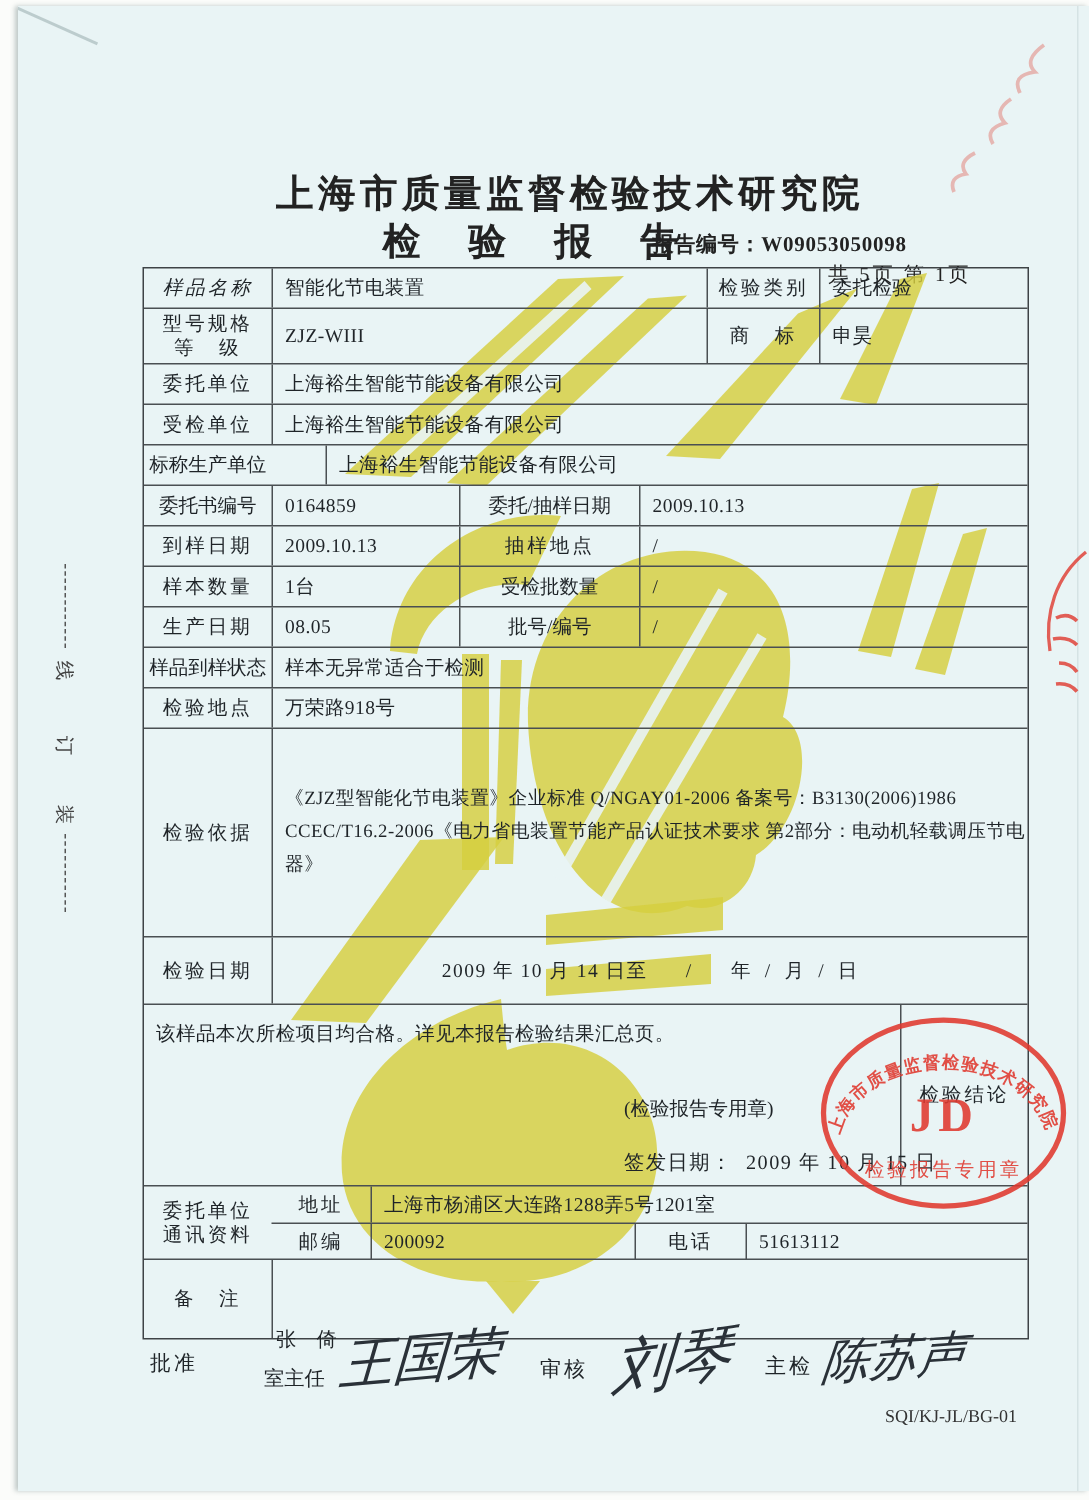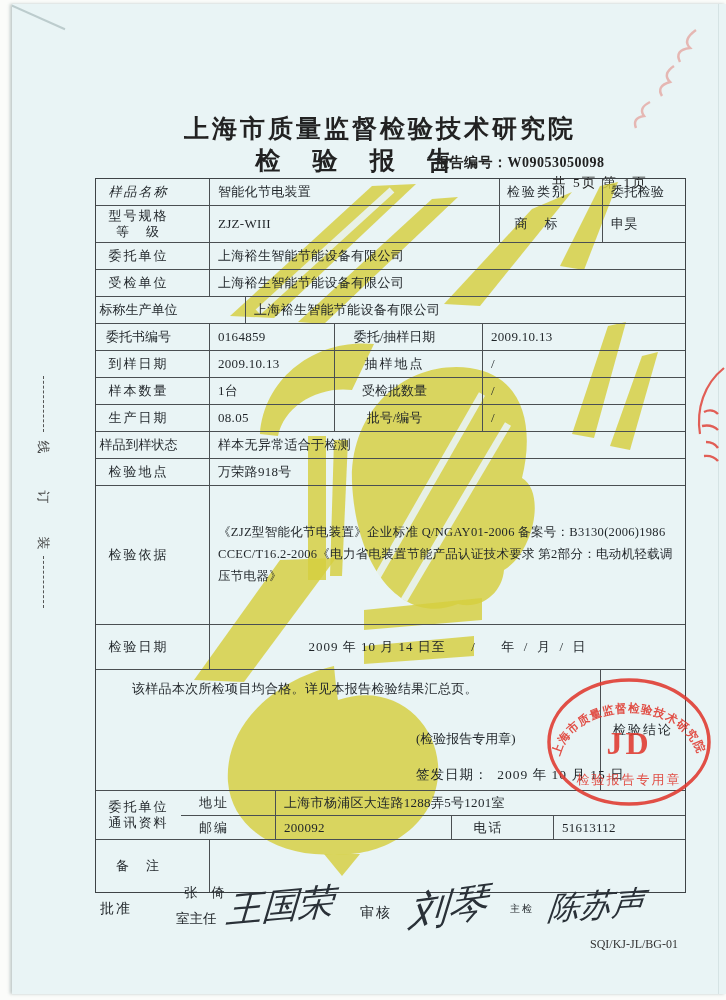--- a/index.html
+++ b/index.html
@@ -16,21 +16,21 @@
   .bind-char{position:absolute;left:24px;font-size:13px;color:#444;transform:rotate(90deg);letter-spacing:0;}
   .bind-dash{position:absolute;left:31px;width:0;border-left:1.5px dashed #555;}
   
   #tbl{left:83px;top:174px;width:589px;border:1.6px solid #3e4346;display:flex;flex-direction:column;z-index:3;}
   .row{display:flex;border-top:1.2px solid #4a4f52;}
   .row:first-child{border-top:none;}
   .cell{box-sizing:border-box;border-left:1.2px solid #4a4f52;display:flex;align-items:center;font-size:13px;color:#1f2428;}
   .cell:first-child{border-left:none;}
   .lab{justify-content:center;text-align:center;letter-spacing:2px;flex-direction:column;line-height:1.25;}
   .lab0{letter-spacing:0;}
-  .val{justify-content:flex-start;padding-left:8px;letter-spacing:.3px;margin-left:28px;}
+  .val{justify-content:flex-start;padding-left:8px;letter-spacing:.3px;}
   .pre{white-space:pre;}
   .cm{justify-content:center;padding-left:0;}
   
   #wm{left:0;top:0;z-index:1;}
   
   .stamp{z-index:5;}
   
   .sig{font-style:italic;color:#2a3138;z-index:4;}
   #doc-code{left:578px;top:933px;font-size:12px;color:#333;}
   
@@ -198,21 +198,21 @@
     </div>
 
   </div>
 
   <div class="abs txt" style="left:88px;top:896px;font-size:14px;letter-spacing:2px;z-index:4;">批准</div>
   <div class="abs txt" style="left:172px;top:880px;font-size:13.5px;z-index:4;">张　倚</div>
   <div class="abs txt" style="left:164px;top:906px;font-size:13.5px;z-index:4;">室主任</div>
   <div class="abs sig" style="left:214px;top:878px;font-size:36px;transform:rotate(-5deg) skewX(-8deg);">王国荣</div>
   <div class="abs txt" style="left:348px;top:900px;font-size:14px;letter-spacing:2px;z-index:4;">审核</div>
   <div class="abs sig" style="left:396px;top:876px;font-size:40px;transform:rotate(-8deg) skewX(-12deg);">刘琴</div>
-  <div class="abs txt" style="left:498px;top:898px;font-size:10px;letter-spacing:2px;z-index:4;">主检</div>
+  <div class="abs txt" style="left:498px;top:898px;font-size:14px;letter-spacing:2px;z-index:4;">主检</div>
   <div class="abs sig" style="left:536px;top:880px;font-size:32px;transform:rotate(-4deg) skewX(-10deg);">陈苏声</div>
 
   <div id="doc-code" class="abs">SQI/KJ-JL/BG-01</div>
 
   <svg class="abs stamp" style="left:531px;top:668px;" width="172" height="140" viewBox="0 0 172 140" opacity="0.88">
     <ellipse cx="86" cy="70" rx="80" ry="62" fill="none" stroke="#e0392f" stroke-width="3.5"></ellipse>
     <defs>
       <path id="arcTop" d="M 16,92 A 70,52 0 1 1 156,92" fill="none"></path>
     </defs>
     <text font-size="11.5" fill="#e0392f" font-weight="bold" letter-spacing="1">

